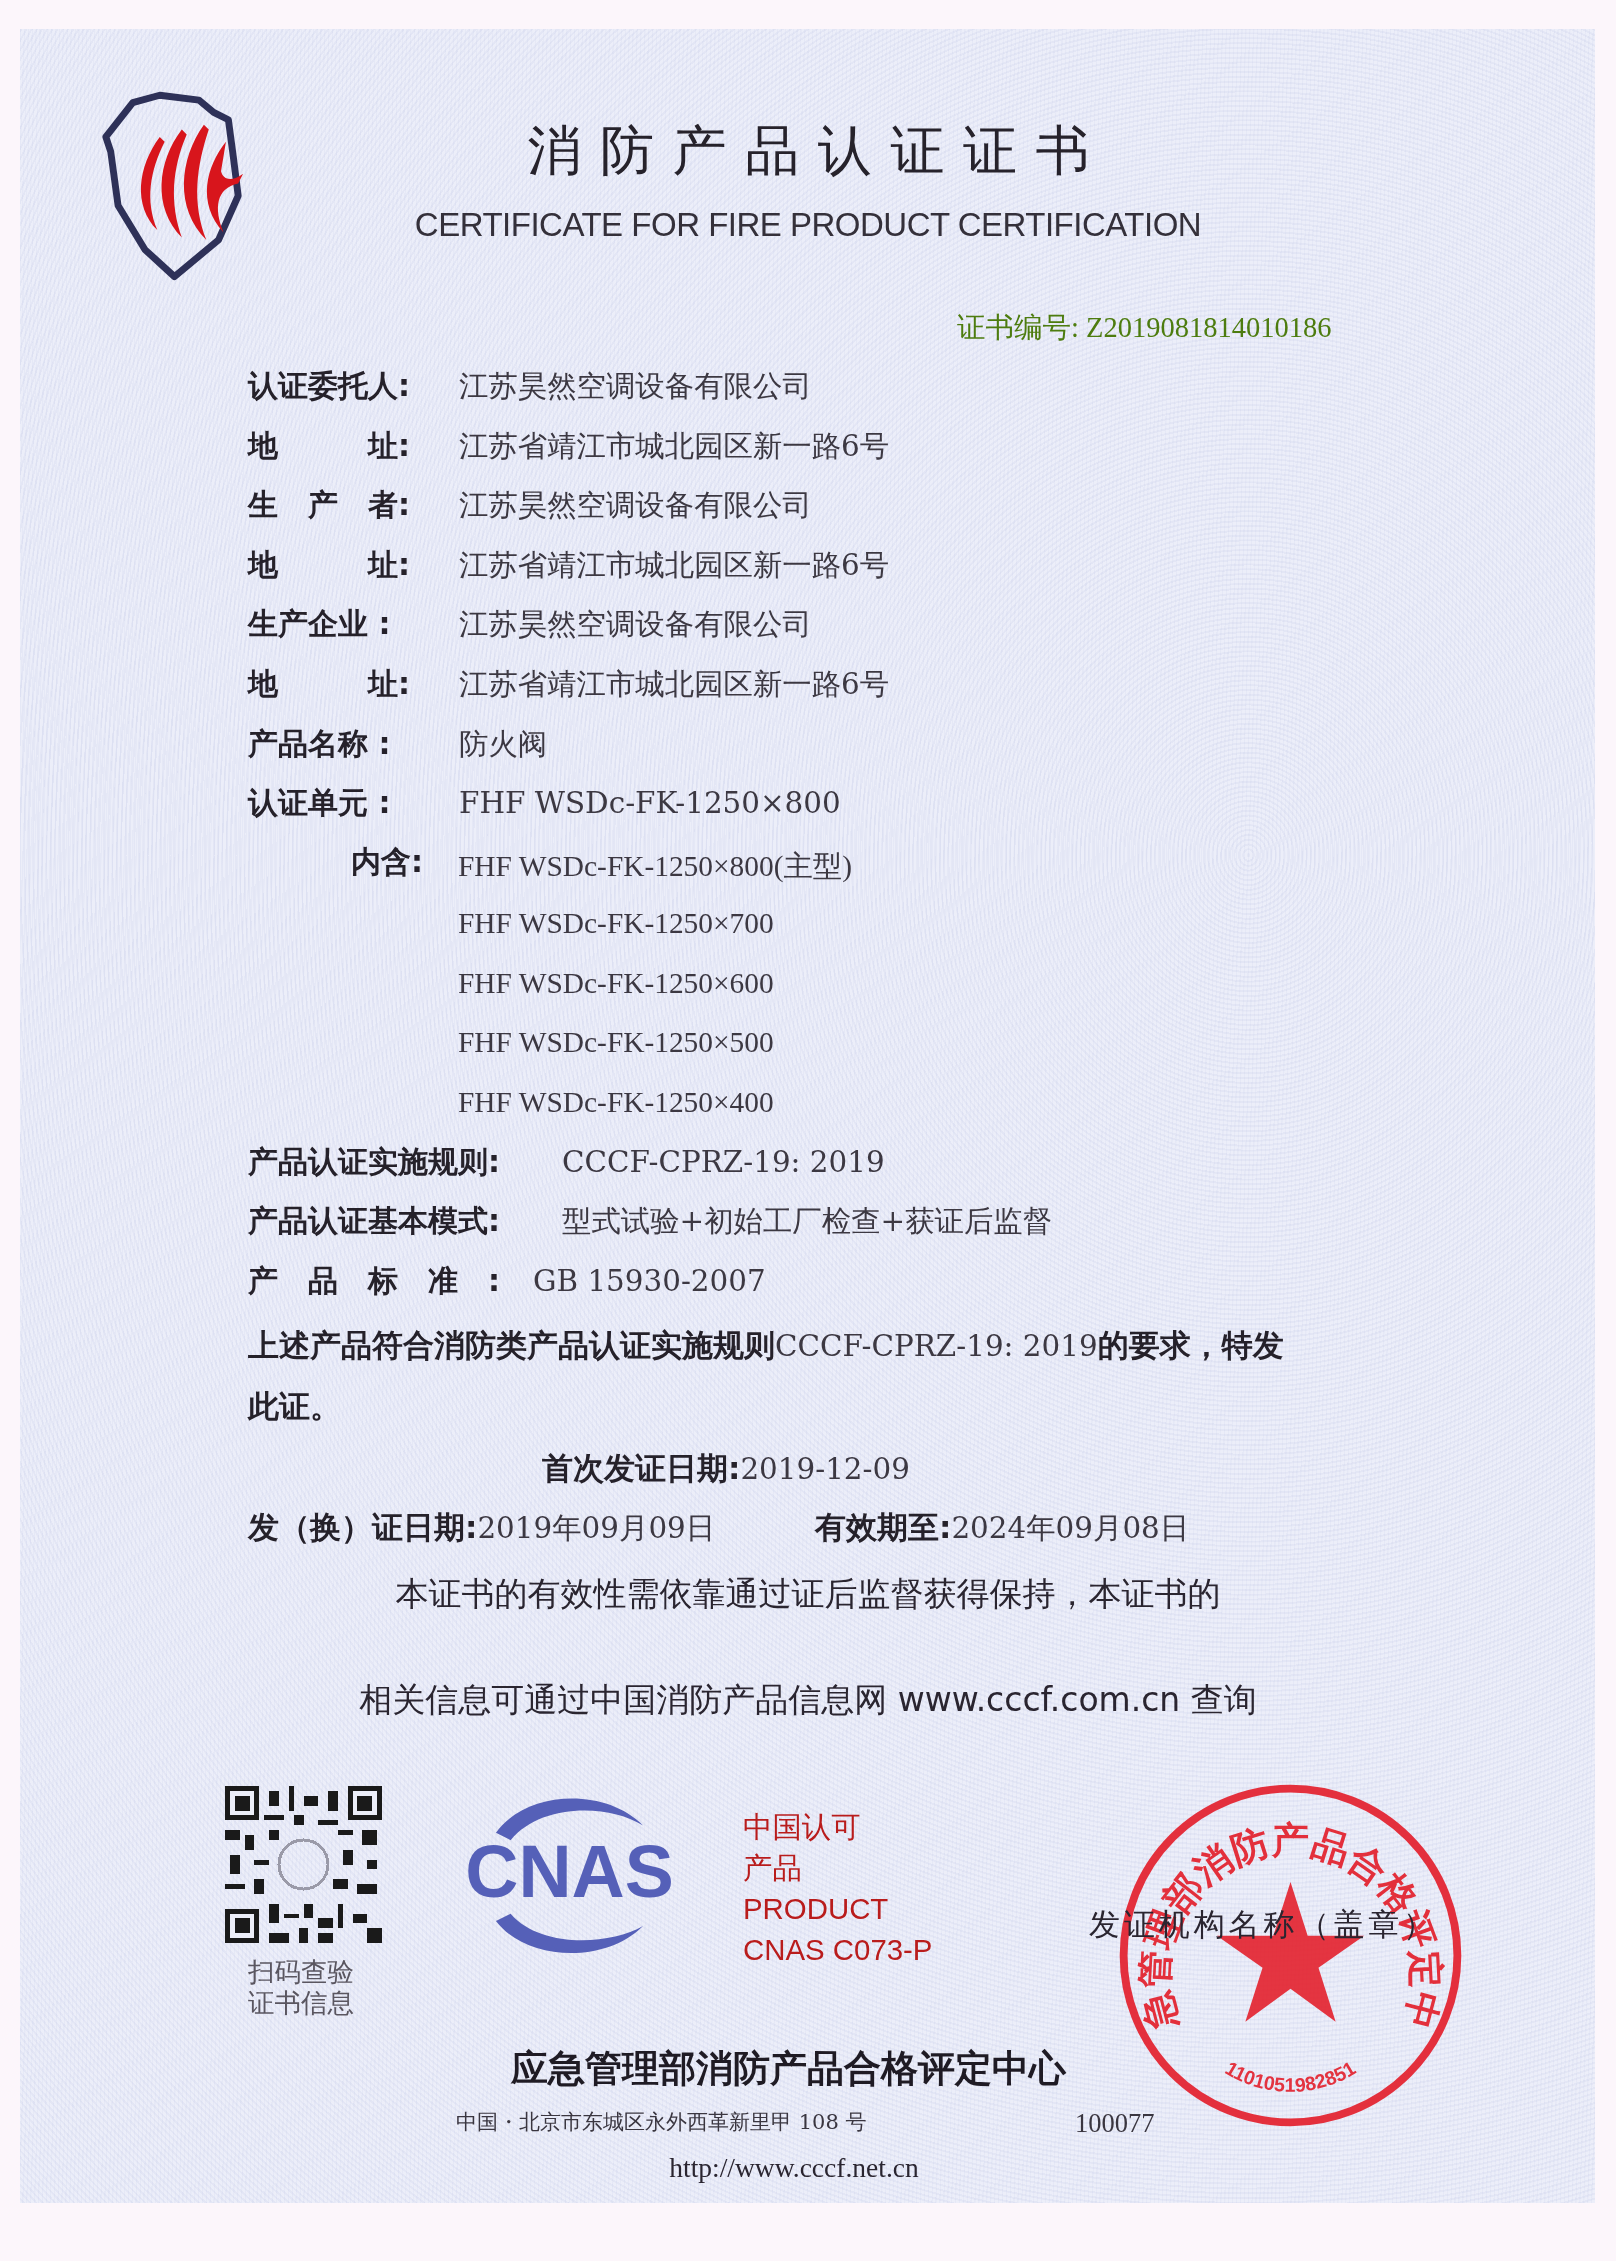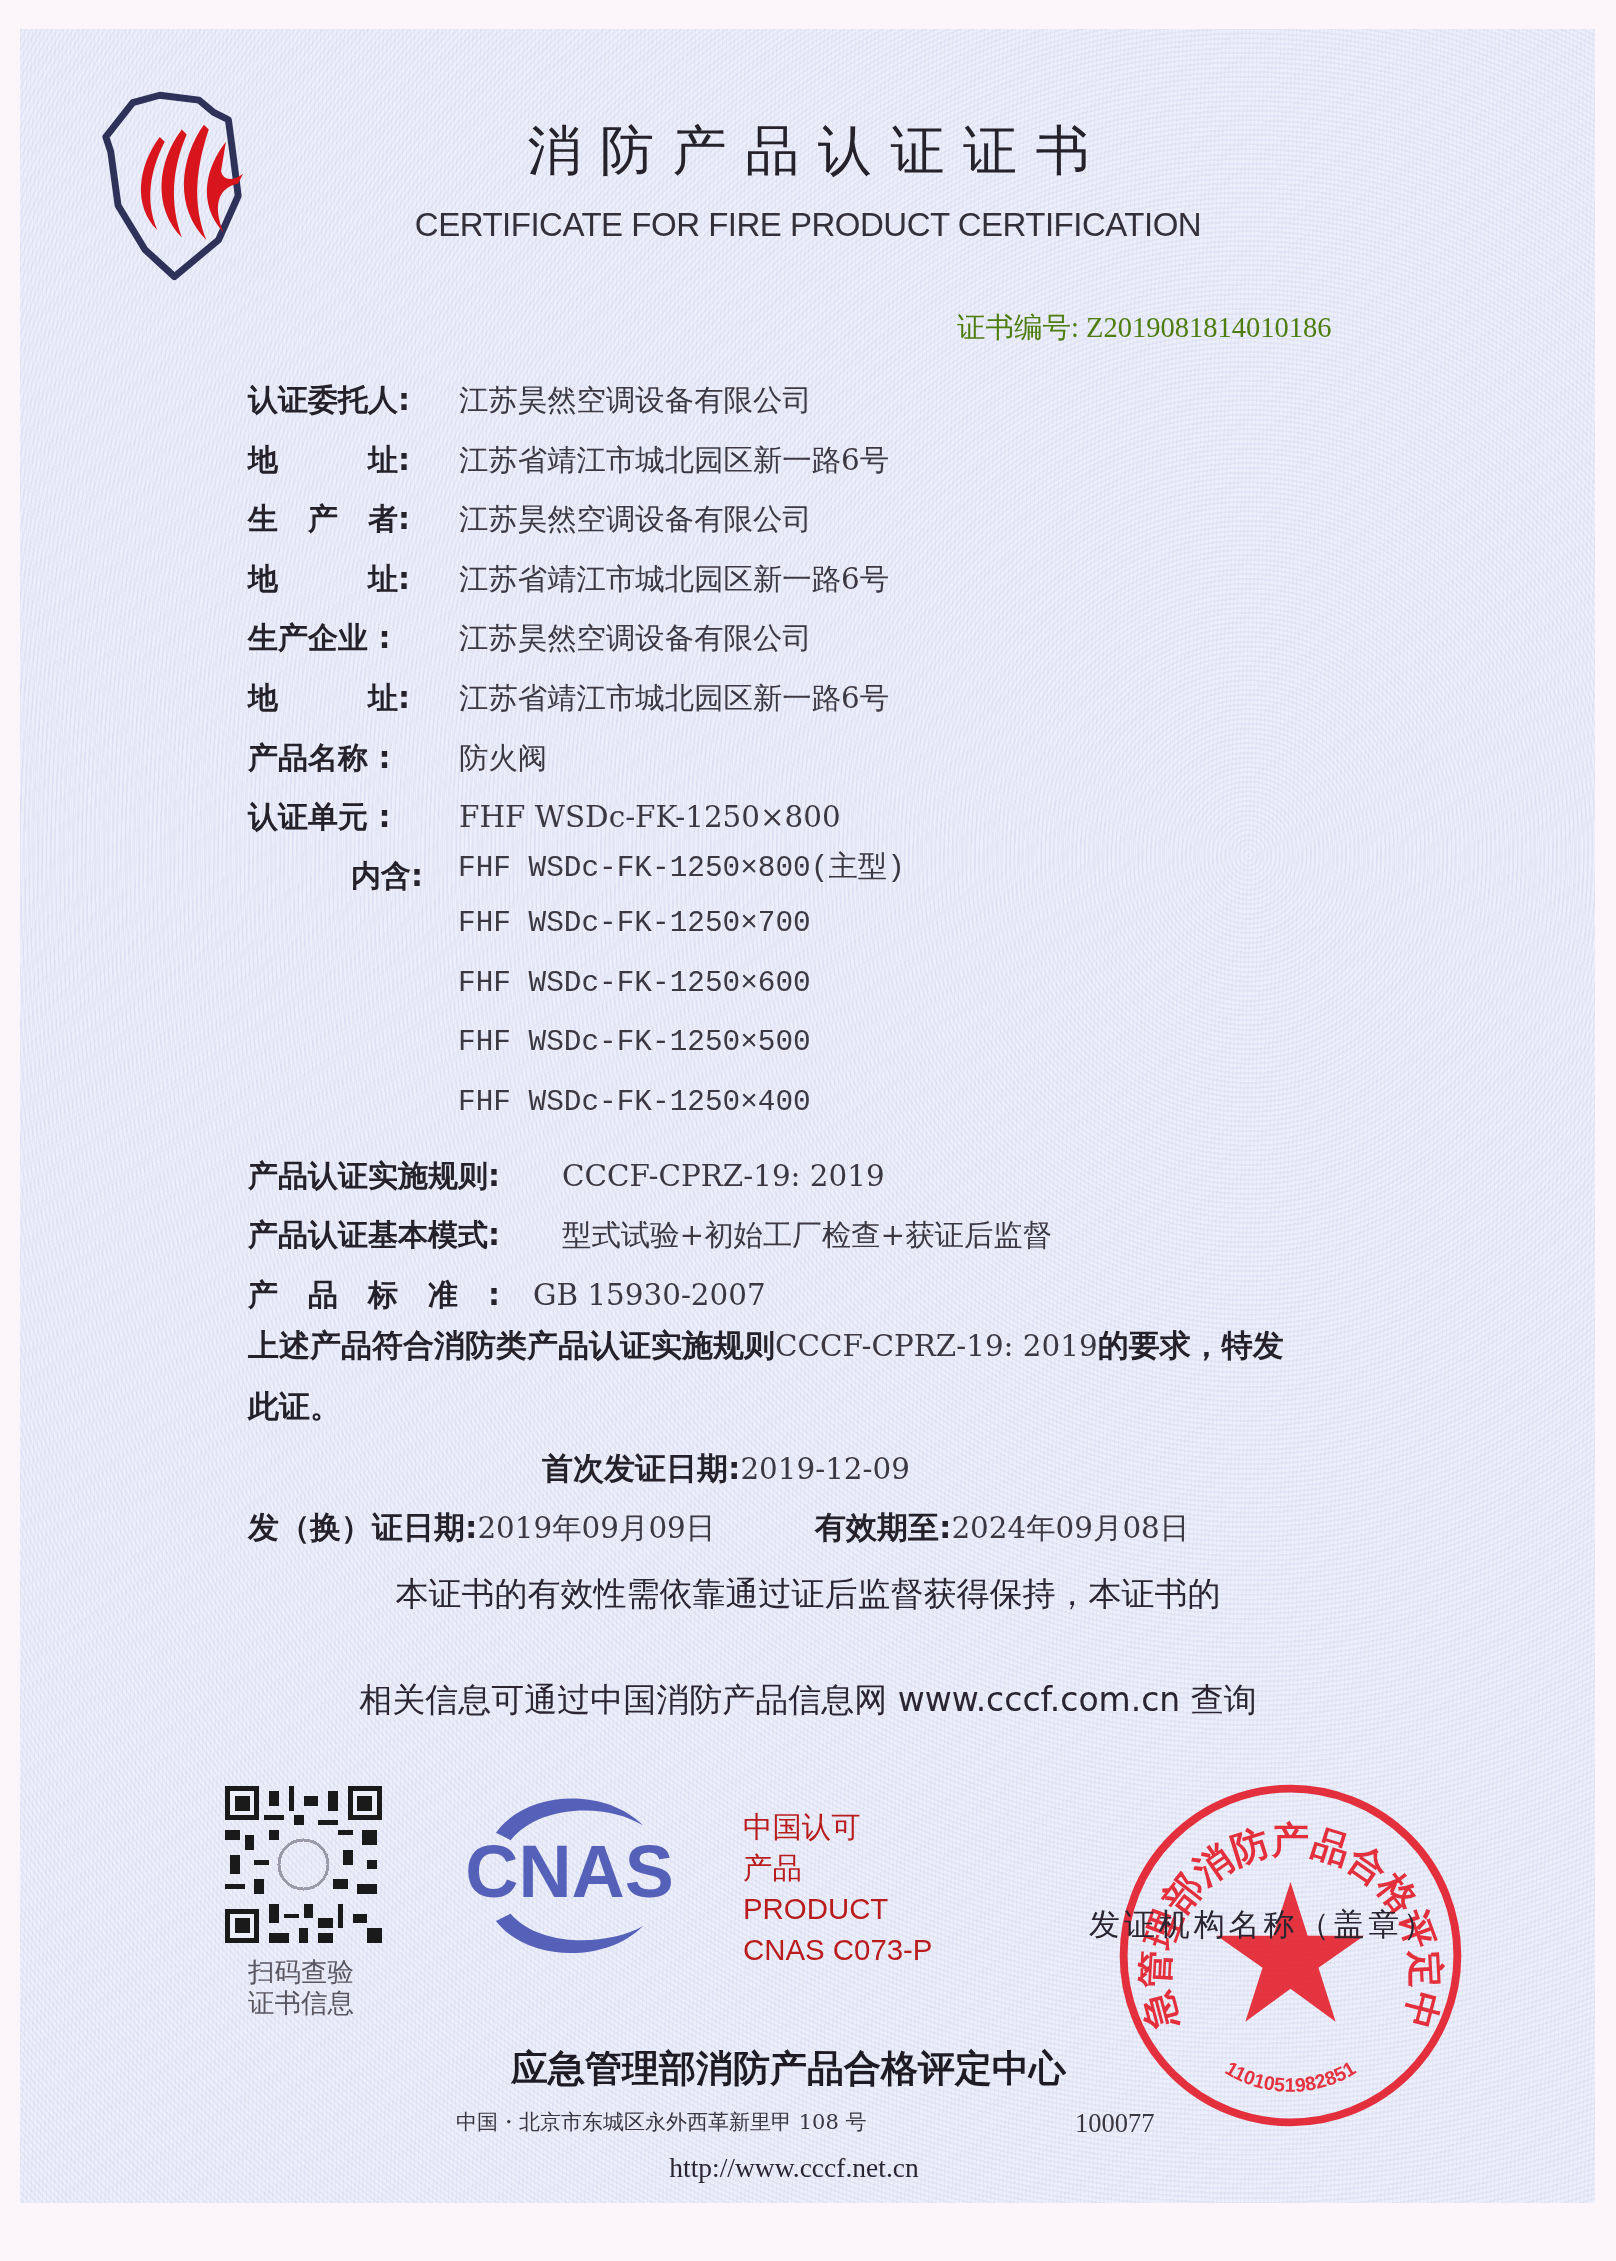--- a/index.html
+++ b/index.html
@@ -27,24 +27,24 @@
     }
     .title-en {
       left: 0; width: 1616px; text-align: center; top: 206px;
       font-family: "Liberation Sans", "DejaVu Sans", sans-serif;
       font-size: 33px; color: #34303a; letter-spacing: -0.5px;
     }
     .cert-no {
       left: 957px; top: 309px; font-size: 28.5px; color: #4d7c0f;
       font-family: "Liberation Serif", "DejaVu Serif", serif;
     }
-    .row { position: absolute; left: 248px; font-size: 31px; line-height: 1; margin-top: 14px; }
+    .row { position: absolute; left: 248px; font-size: 31px; line-height: 1; }
     .lbl { display: inline-block; color: #25212a; font-weight: bold; font-family: "DejaVu Sans", sans-serif; font-size: 30px; }
     .val { display: inline-block; color: #3c3842; font-family: "DejaVu Serif", serif; font-size: 29.4px; }
-    .sub { position: absolute; left: 458px; font-size: 29.4px; color: #3c3842; font-family: Liberation Mono, monospace; }
+    .sub { position: absolute; left: 458px; font-size: 29.4px; color: #3c3842; font-family: Liberation Serif, serif; }
     .para {
       position: absolute; left: 248px; font-size: 31px; color: #25212a;
       font-family: "DejaVu Sans", sans-serif; font-weight: bold;
     }
     .para .thin { font-weight: normal; font-family: "DejaVu Serif", serif; color: #3c3842; font-size: 29.4px; }
     .notice {
       position: absolute; left: 0; width: 1616px; text-align: center;
       font-family: "DejaVu Sans", sans-serif; font-size: 33px; color: #2a2530;
     }
     .qr { left: 225px; top: 1786px; width: 157px; height: 157px; }

